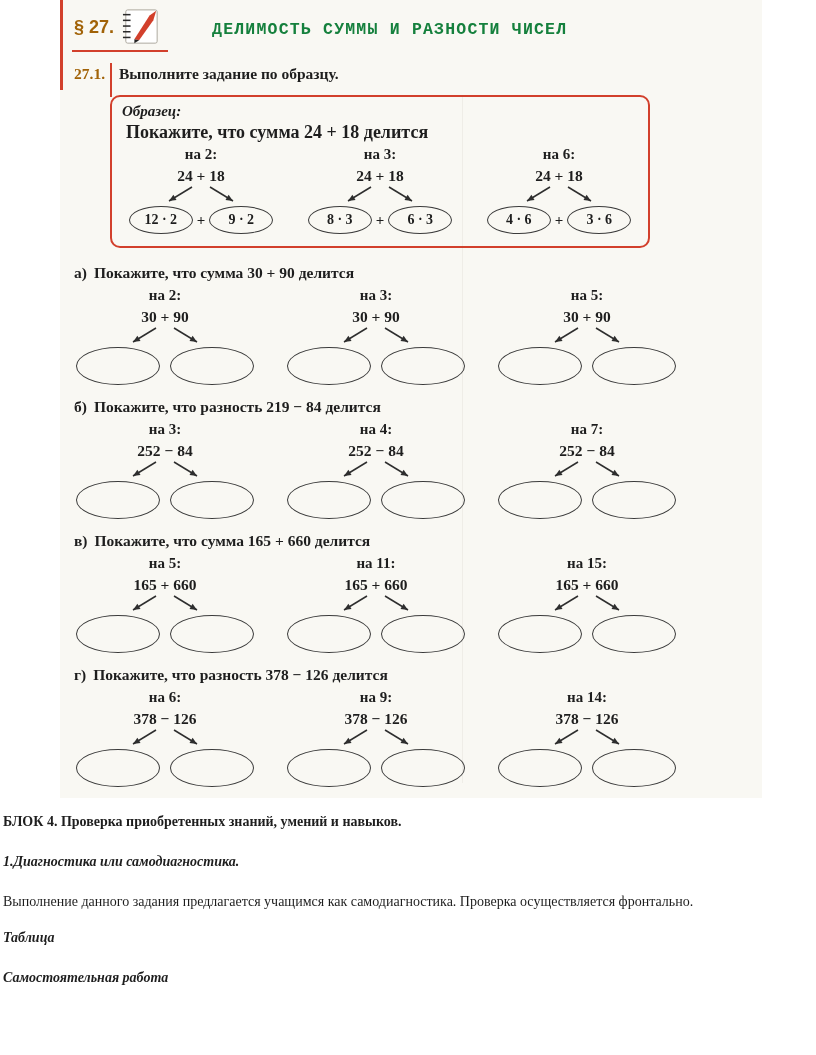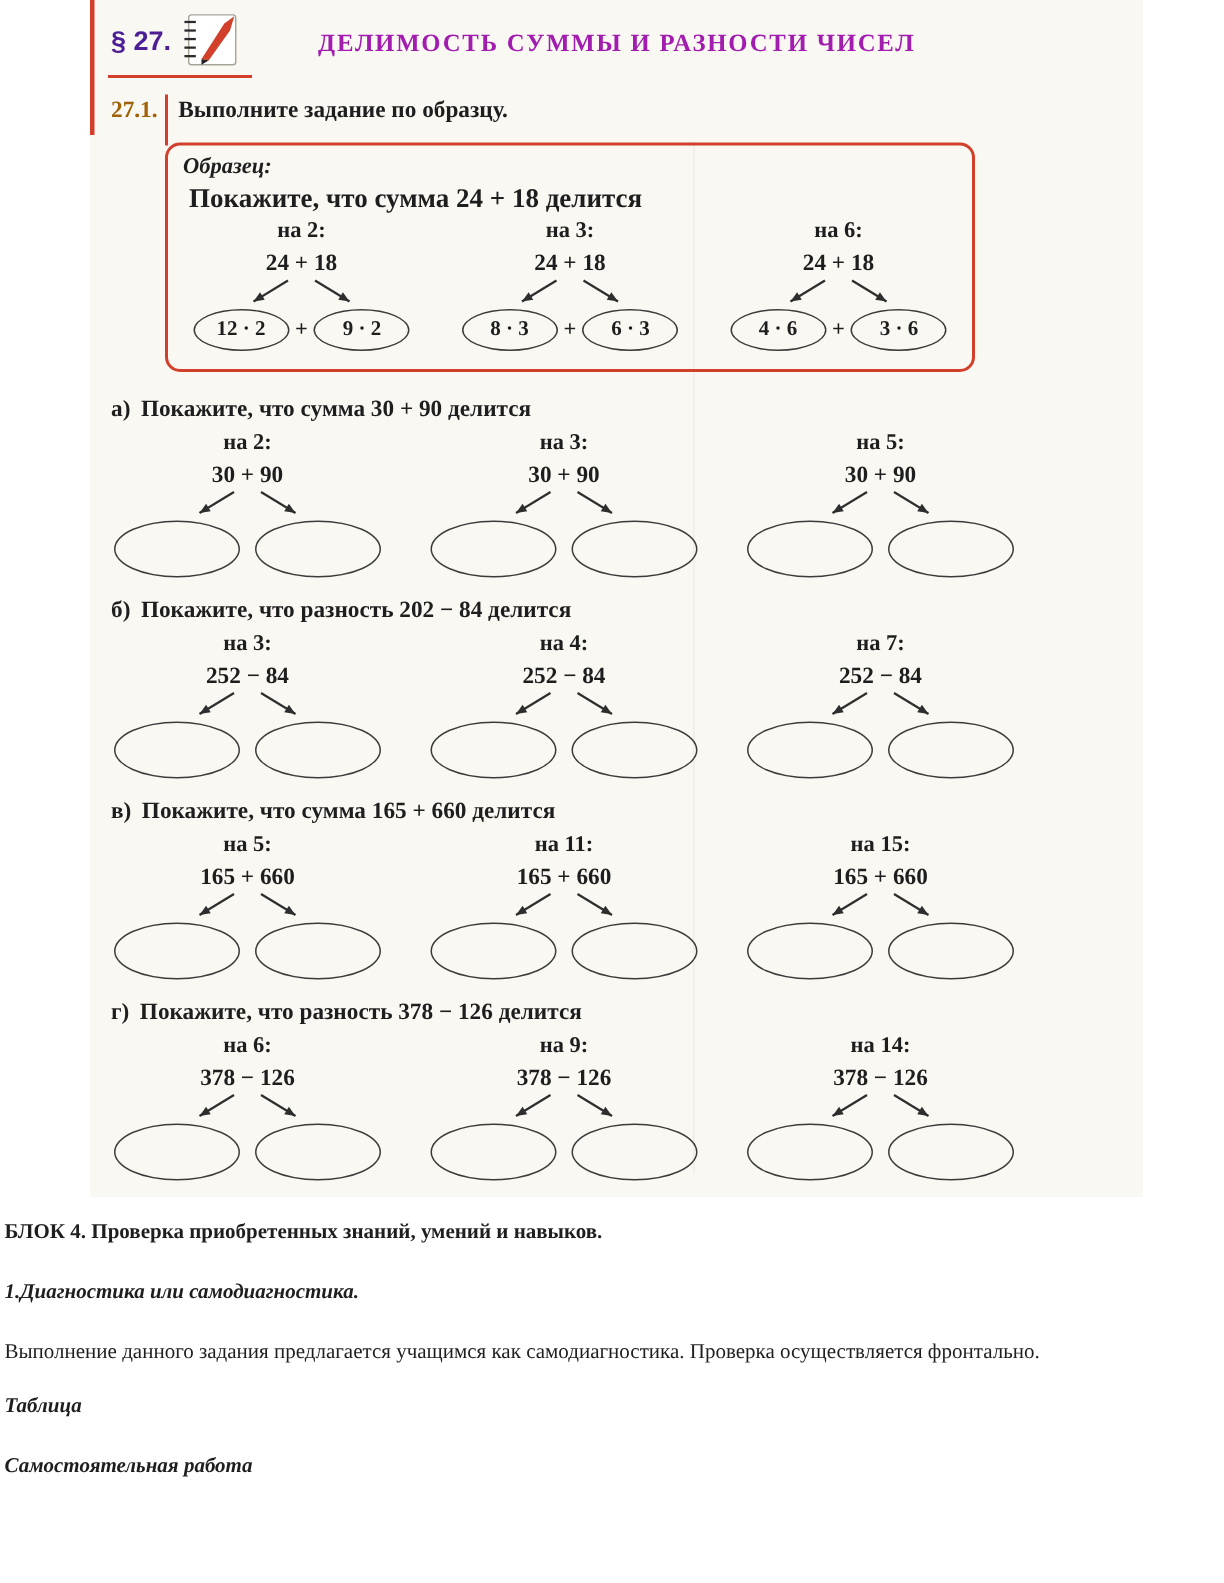--- a/index.html
+++ b/index.html
@@ -19,25 +19,25 @@
     padding-top:6px;
   }
   .scan::after { 
     content:""; position:absolute; left:402px; top:95px; height:688px; width:1px;
     background:rgba(110,100,80,0.07);
   }
   .red-bar { position:absolute; left:0; top:0; width:3px; height:90px; background:#d2402c; }
 
   .scan-header { display:flex; align-items:center; padding-left:12px; }
   .badge { display:flex; align-items:center; gap:8px; border-bottom:2px solid #d2402c; padding:2px 8px 4px 2px; }
-  .section-num { font-family:"Liberation Sans", sans-serif; font-weight:bold; font-size:18px; color:#4c1d95; }
+  .section-num { font-family:"Liberation Sans", sans-serif; font-weight:bold; font-size:18px; color:#a16207; }
   .notebook-icon svg { display:block; }
   .page-title {
-    font-family:Liberation Serif, serif; font-weight:bold; font-size:16.5px;
-    letter-spacing:1.2px; color:#a21caf; margin:0 0 0 44px;
+    font-family:Liberation Mono, monospace; font-weight:bold; font-size:16.5px;
+    letter-spacing:1.2px; color:#15803d; margin:0 0 0 44px;
   }
 
   .task-line { padding-left:14px; margin-top:13px; font-size:15.5px; font-weight:bold; }
   .task-num { color:#a16207; margin-right:10px; }
 
   
   .example-box {
     position:relative; margin:12px 0 0 50px; width:540px;
     border:2.5px solid #d2402c; border-radius:10px;
     padding:6px 10px 12px;
@@ -206,21 +206,21 @@
                 <polygon points="121,15 113.5,13.9 116.6,8.8" fill="#2e2e2e"></polygon>
               </svg>
               <div class="ovals">
                 <div class="oval sec-oval"></div>
                 <div class="oval sec-oval"></div>
               </div>
             </div>
           </div>
         </section>
         <section class="section">
-          <div class="section-prompt"><span class="sec-label">б)</span><span class="sec-text">Покажите, что разность 202 − 84 делится</span></div>
+          <div class="section-prompt"><span class="sec-label">б)</span><span class="sec-text">Покажите, что разность 219 − 84 делится</span></div>
           <div class="section-cols">
             <div class="col sec-col">
               <div class="divisor">на 3:</div>
               <div class="expr">252 − 84</div>
               <svg class="arrows" width="178" height="20" viewBox="0 0 178 20">
                 <line x1="80" y1="1" x2="57" y2="15" stroke="#2e2e2e" stroke-width="1.5"></line>
                 <polygon points="57,15 61.4,8.8 64.5,13.9" fill="#2e2e2e"></polygon>
                 <line x1="98" y1="1" x2="121" y2="15" stroke="#2e2e2e" stroke-width="1.5"></line>
                 <polygon points="121,15 113.5,13.9 116.6,8.8" fill="#2e2e2e"></polygon>
               </svg>

